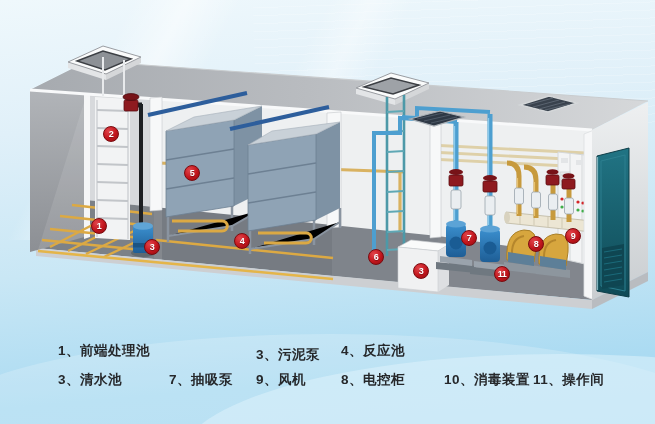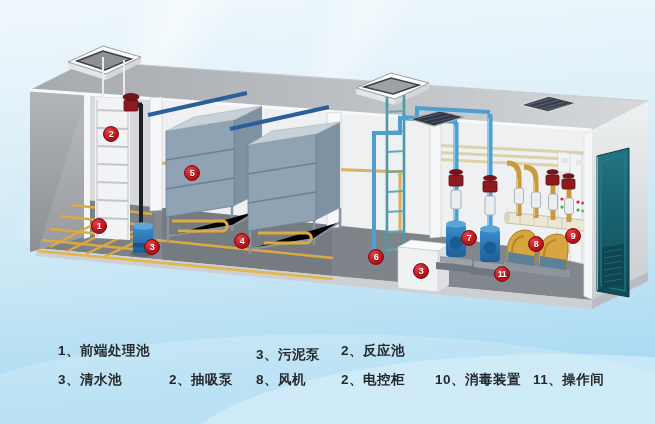--- a/index.html
+++ b/index.html
@@ -331,21 +331,21 @@
   <div class="marker" style="left:413px;top:263px">
       <span>3</span>
     </div>
   <div class="marker" style="left:494px;top:266px">
       <span>11</span>
     </div>
 
   <div class="legend">
     <span class="legend-item" style="left:58px;top:3px">1、前端处理池</span>
     <span class="legend-item" style="left:256px;top:7px">3、污泥泵</span>
-    <span class="legend-item" style="left:341px;top:3px">2、反应池</span>
+    <span class="legend-item" style="left:341px;top:3px">4、反应池</span>
     <span class="legend-item" style="left:58px;top:32px">3、清水池</span>
-    <span class="legend-item" style="left:169px;top:32px">2、抽吸泵</span>
-    <span class="legend-item" style="left:256px;top:32px">8、风机</span>
-    <span class="legend-item" style="left:341px;top:32px">2、电控柜</span>
-    <span class="legend-item" style="left:435px;top:32px">10、消毒装置</span>
+    <span class="legend-item" style="left:169px;top:32px">7、抽吸泵</span>
+    <span class="legend-item" style="left:256px;top:32px">9、风机</span>
+    <span class="legend-item" style="left:341px;top:32px">8、电控柜</span>
+    <span class="legend-item" style="left:444px;top:32px">10、消毒装置</span>
     <span class="legend-item" style="left:533px;top:32px">11、操作间</span>
   </div>
 </div>
 
 </body></html>

